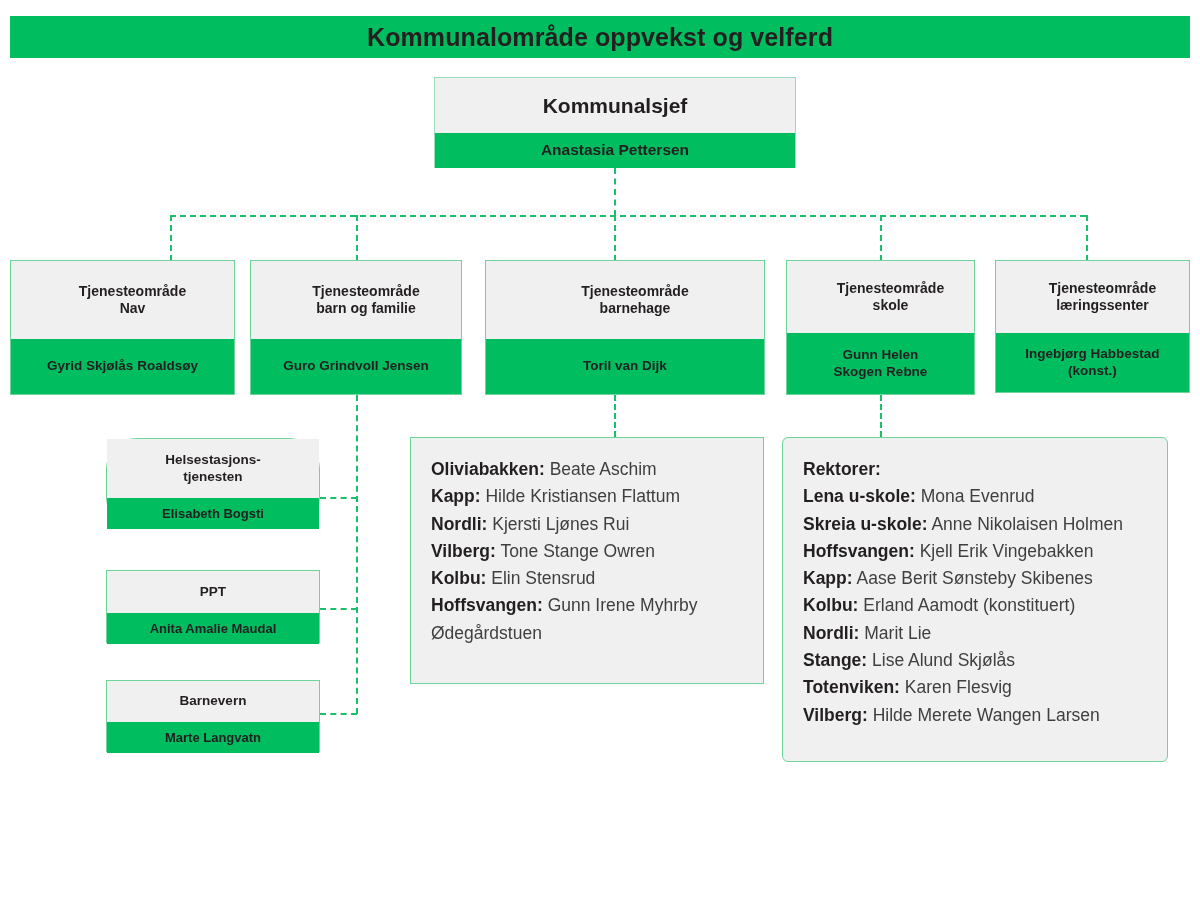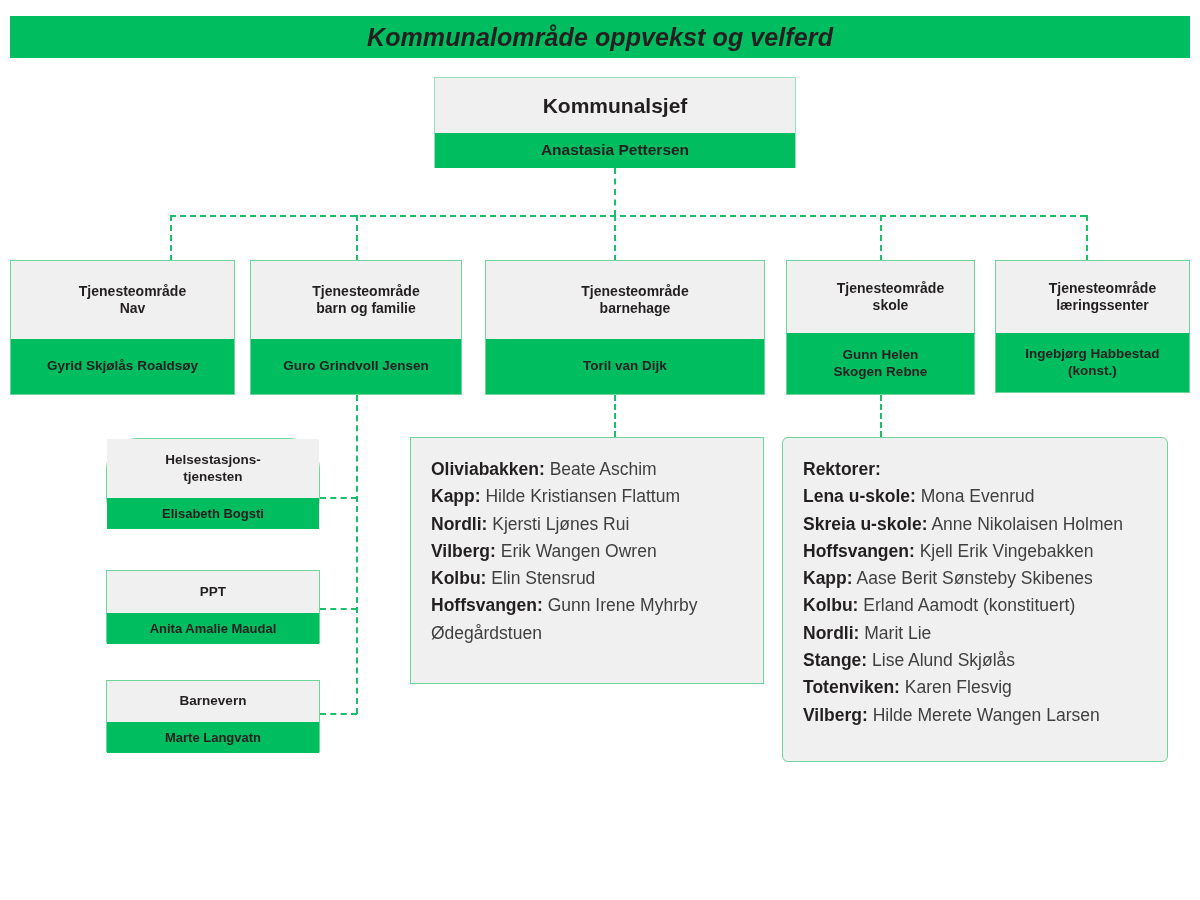--- a/index.html
+++ b/index.html
@@ -31,21 +31,20 @@
     display: flex;
     align-items: center;
     justify-content: center;
   }
   .title-banner .title-text {
     font-size: 25px;
     font-weight: bold;
     color: #231f20;
     letter-spacing: 0.1px;
     white-space: nowrap;
-    font-style: italic;
   }
 
   
   .node {
     position: absolute;
     box-sizing: border-box;
     border: 1px solid #6fd49a;
     background: #f0f0f0;
     display: flex;
     flex-direction: column;
@@ -257,21 +256,21 @@
   <div class="node tier3" id="node-barnevern">
     <div class="node-title">Barnevern</div>
     <div class="node-person">Marte Langvatn</div>
   </div>
 
   <div class="panel" id="panel-styrere">
     <div>
         <div class="roster-line"><span class="roster-key">Oliviabakken:</span><span class="roster-val"> Beate Aschim</span></div>
         <div class="roster-line"><span class="roster-key">Kapp:</span><span class="roster-val"> Hilde Kristiansen Flattum</span></div>
         <div class="roster-line"><span class="roster-key">Nordli:</span><span class="roster-val"> Kjersti Ljønes Rui</span></div>
-        <div class="roster-line"><span class="roster-key">Vilberg:</span><span class="roster-val"> Erik Wangen Owren</span></div>
+        <div class="roster-line"><span class="roster-key">Vilberg:</span><span class="roster-val"> Tone Stange Owren</span></div>
         <div class="roster-line"><span class="roster-key">Kolbu:</span><span class="roster-val"> Elin Stensrud</span></div>
         <div class="roster-line"><span class="roster-key">Hoffsvangen:</span><span class="roster-val"> Gunn Irene Myhrby Ødegårdstuen</span></div>
       </div>
   </div>
 
   <div class="panel" id="panel-rektorer">
     <div class="roster-heading">Rektorer:</div>
     <div>
         <div class="roster-line"><span class="roster-key">Lena u-skole:</span><span class="roster-val"> Mona Evenrud</span></div>
         <div class="roster-line"><span class="roster-key">Skreia u-skole:</span><span class="roster-val"> Anne Nikolaisen Holmen</span></div>

